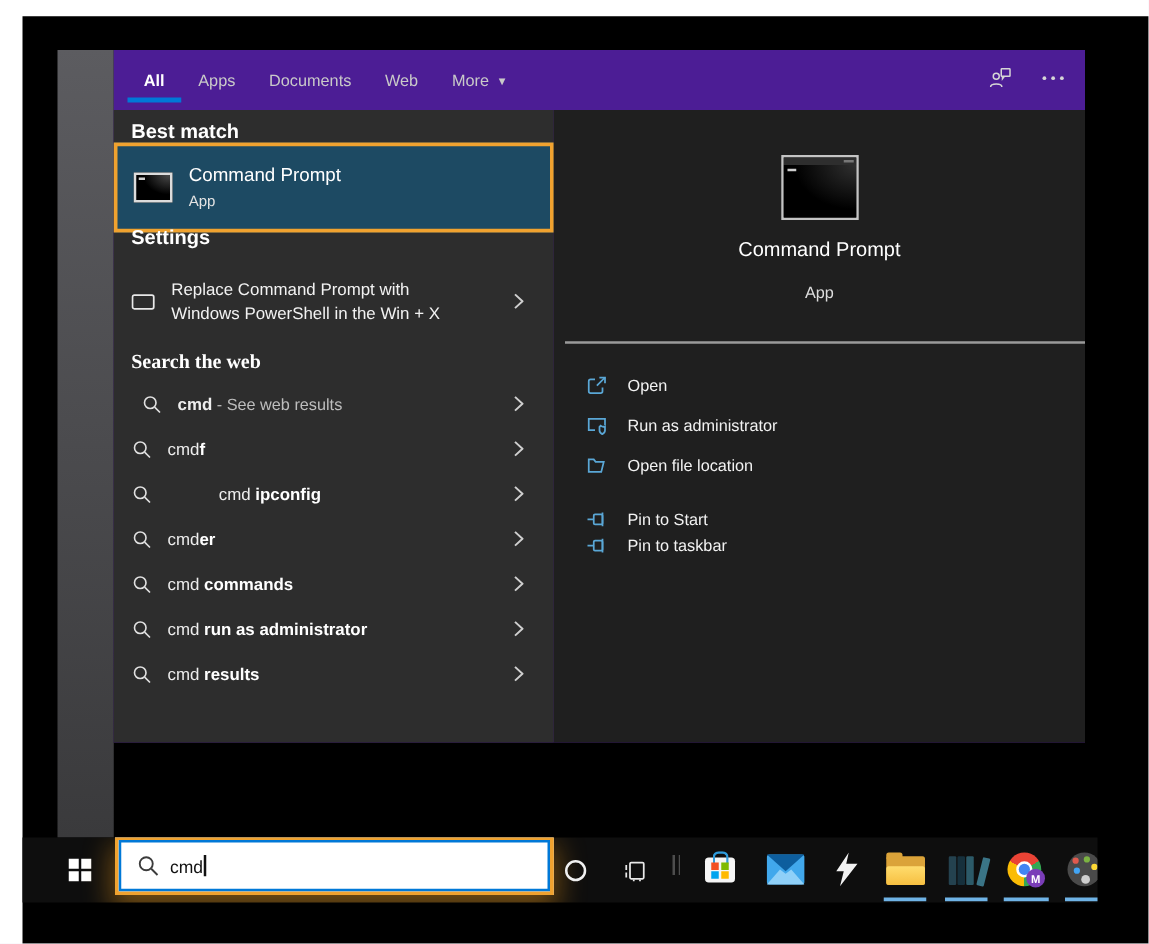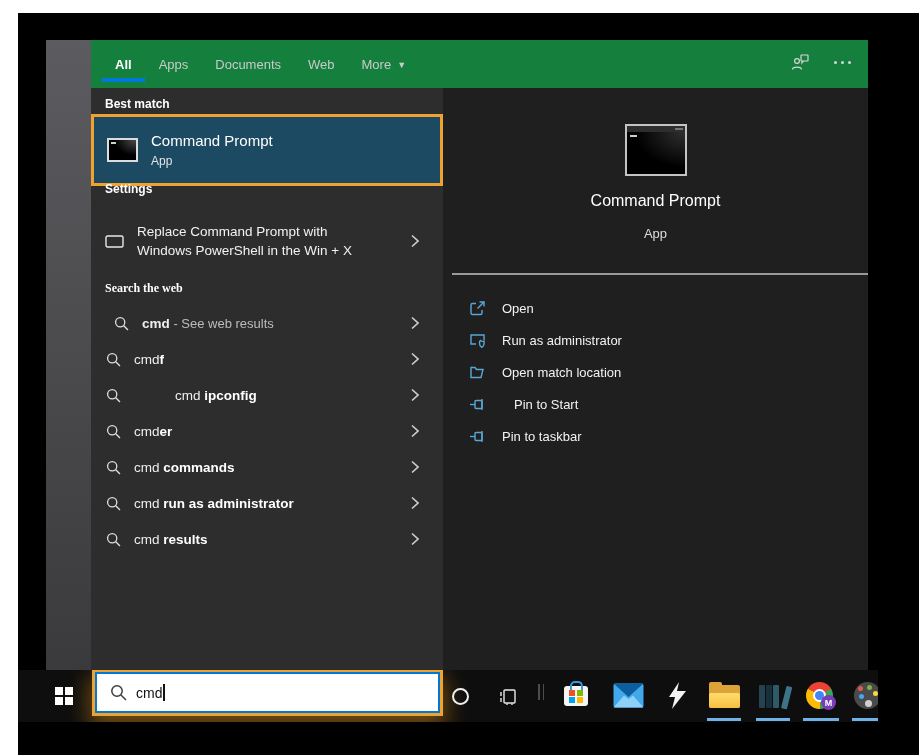--- a/index.html
+++ b/index.html
@@ -4,33 +4,33 @@
 <style>
   html,body{margin:0;padding:0;background:#fff;}
   .page{position:relative;width:919px;height:755px;background:#ffffff;overflow:hidden;
         font-family:"Liberation Sans","DejaVu Sans",sans-serif;-webkit-font-smoothing:antialiased;}
   .abs{position:absolute;}
   .shot{left:18px;top:13px;width:901px;height:742px;background:#000;}
   
   .gray-strip{left:46px;top:40px;width:45px;height:630px;
               background:linear-gradient(#5c5c60,#3a3a3c);}
   
-  .panel{left:91px;top:40px;width:777px;height:630px;background:#15803d;}
+  .panel{left:91px;top:40px;width:777px;height:554px;background:#4c1d95;}
   .tabbar{left:0;top:0;width:100%;height:48px;display:flex;align-items:center;
           padding-left:24px;box-sizing:border-box;gap:27px;}
   .tab{font-size:13px;color:#c9c9c9;position:relative;cursor:default;white-space:nowrap;}
   .tab.selected{color:#fff;font-weight:bold;}
   .tab.selected::after{content:"";position:absolute;left:-13px;right:-13px;bottom:-10px;height:4px;background:#0078d7;}
   .drop-arrow{display:inline-block;margin-left:6px;font-size:9px;color:#c9c9c9;transform:translateY(-1px);}
   .hdr-ico{position:absolute;top:12px;width:20px;height:20px;display:flex;align-items:center;justify-content:center;}
   .dots{display:flex;gap:4px;}
   .dots i{width:3px;height:3px;border-radius:50%;background:#d6d6d6;}
   .left-col{left:0;top:48px;width:352px;bottom:0;background:#2d2d2d;}
   .right-col{left:352px;top:48px;right:0;bottom:0;background:#1f1f1f;}
-  .sec-label{position:absolute;left:14px;font-size:12px;font-weight:bold;color:#fff;}
+  .sec-label{position:absolute;left:14px;font-size:16px;font-weight:bold;color:#fff;}
   
   .bm-box{position:absolute;left:0;right:0;top:26px;height:66px;border:3px solid #f0a22f;
           background:#1d4a63;display:flex;align-items:center;padding-left:13px;box-sizing:content-box;}
   .cmd-ico-sm{width:31px;height:24px;background:#000;border:2px solid #dcdcdc;box-sizing:border-box;position:relative;flex:none;}
   .cmd-ico-sm::before{content:"";position:absolute;left:2px;top:2px;width:5px;height:2px;background:#cfcfcf;}
   .cmd-ico-sm::after{content:"";position:absolute;inset:0;background:radial-gradient(ellipse at 95% 0%,rgba(90,90,90,.8) 0%,rgba(0,0,0,0) 55%);}
   .bm-text{margin-left:13px;}
   .bm-title{font-size:15px;color:#fff;}
   .bm-sub{font-size:12px;color:#e3e3e3;margin-top:5px;}
   
@@ -281,23 +281,23 @@
           </svg>
         </span>
         <span class="albl">Run as administrator</span>
       </div>
       <div class="action" style="top:270px;">
         <span class="aico">
           <svg width="17" height="17" viewBox="0 0 17 17" fill="none" stroke="currentColor" stroke-width="1.4">
             <path d="M2 13.5 V3.5 h4 l1.5 2 H14 l-2 8 z"></path>
           </svg>
         </span>
-        <span class="albl">Open match location</span>
-      </div>
-      <div class="action" style="top:302px;gap:12px;">
+        <span class="albl">Open file location</span>
+      </div>
+      <div class="action" style="top:313px;">
         <span class="aico">
           <svg width="17" height="17" viewBox="0 0 17 17" fill="none" stroke="currentColor" stroke-width="1.4">
             <path d="M1 8.5 h5"></path>
               <rect x="6" y="4.5" width="7" height="8" rx="1"></rect>
               <path d="M13 3 v11"></path>
           </svg>
         </span>
         <span class="albl">Pin to Start</span>
       </div>
       <div class="action" style="top:334px;">

